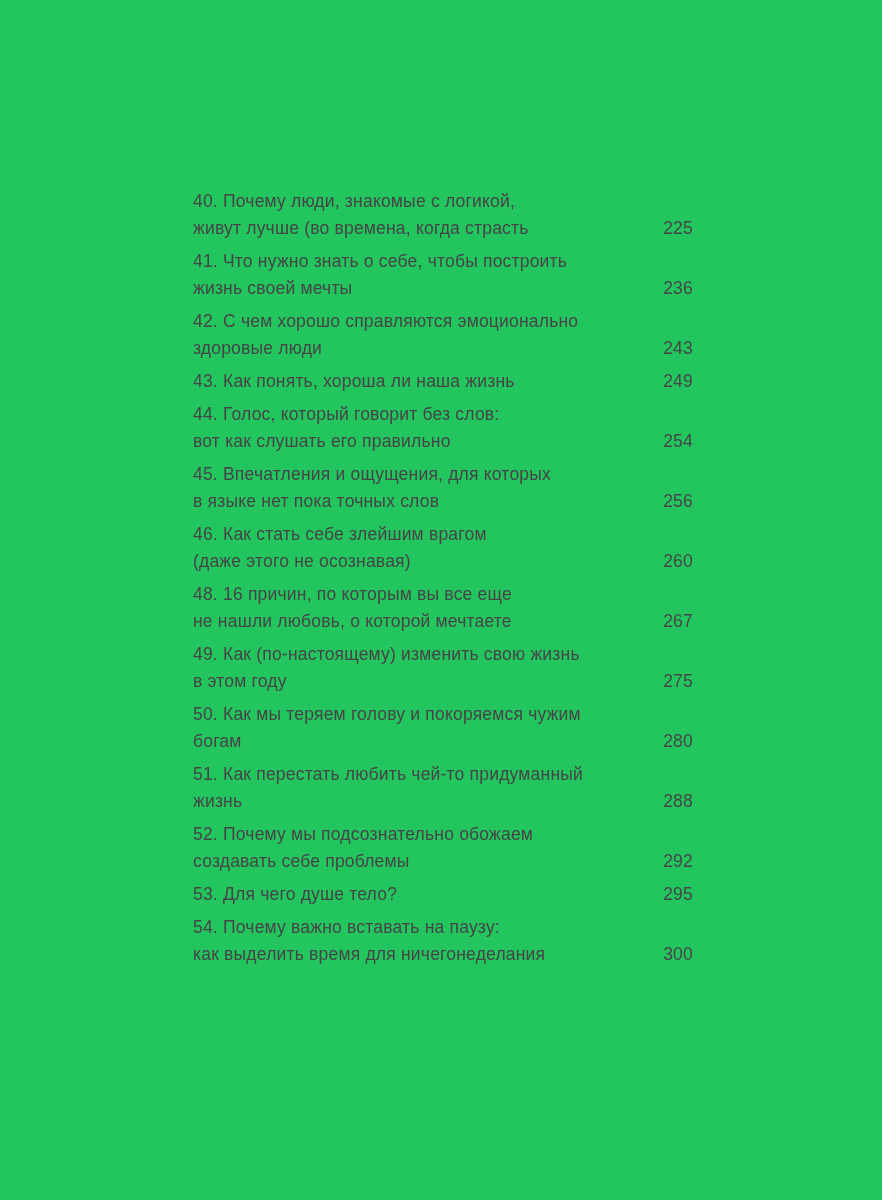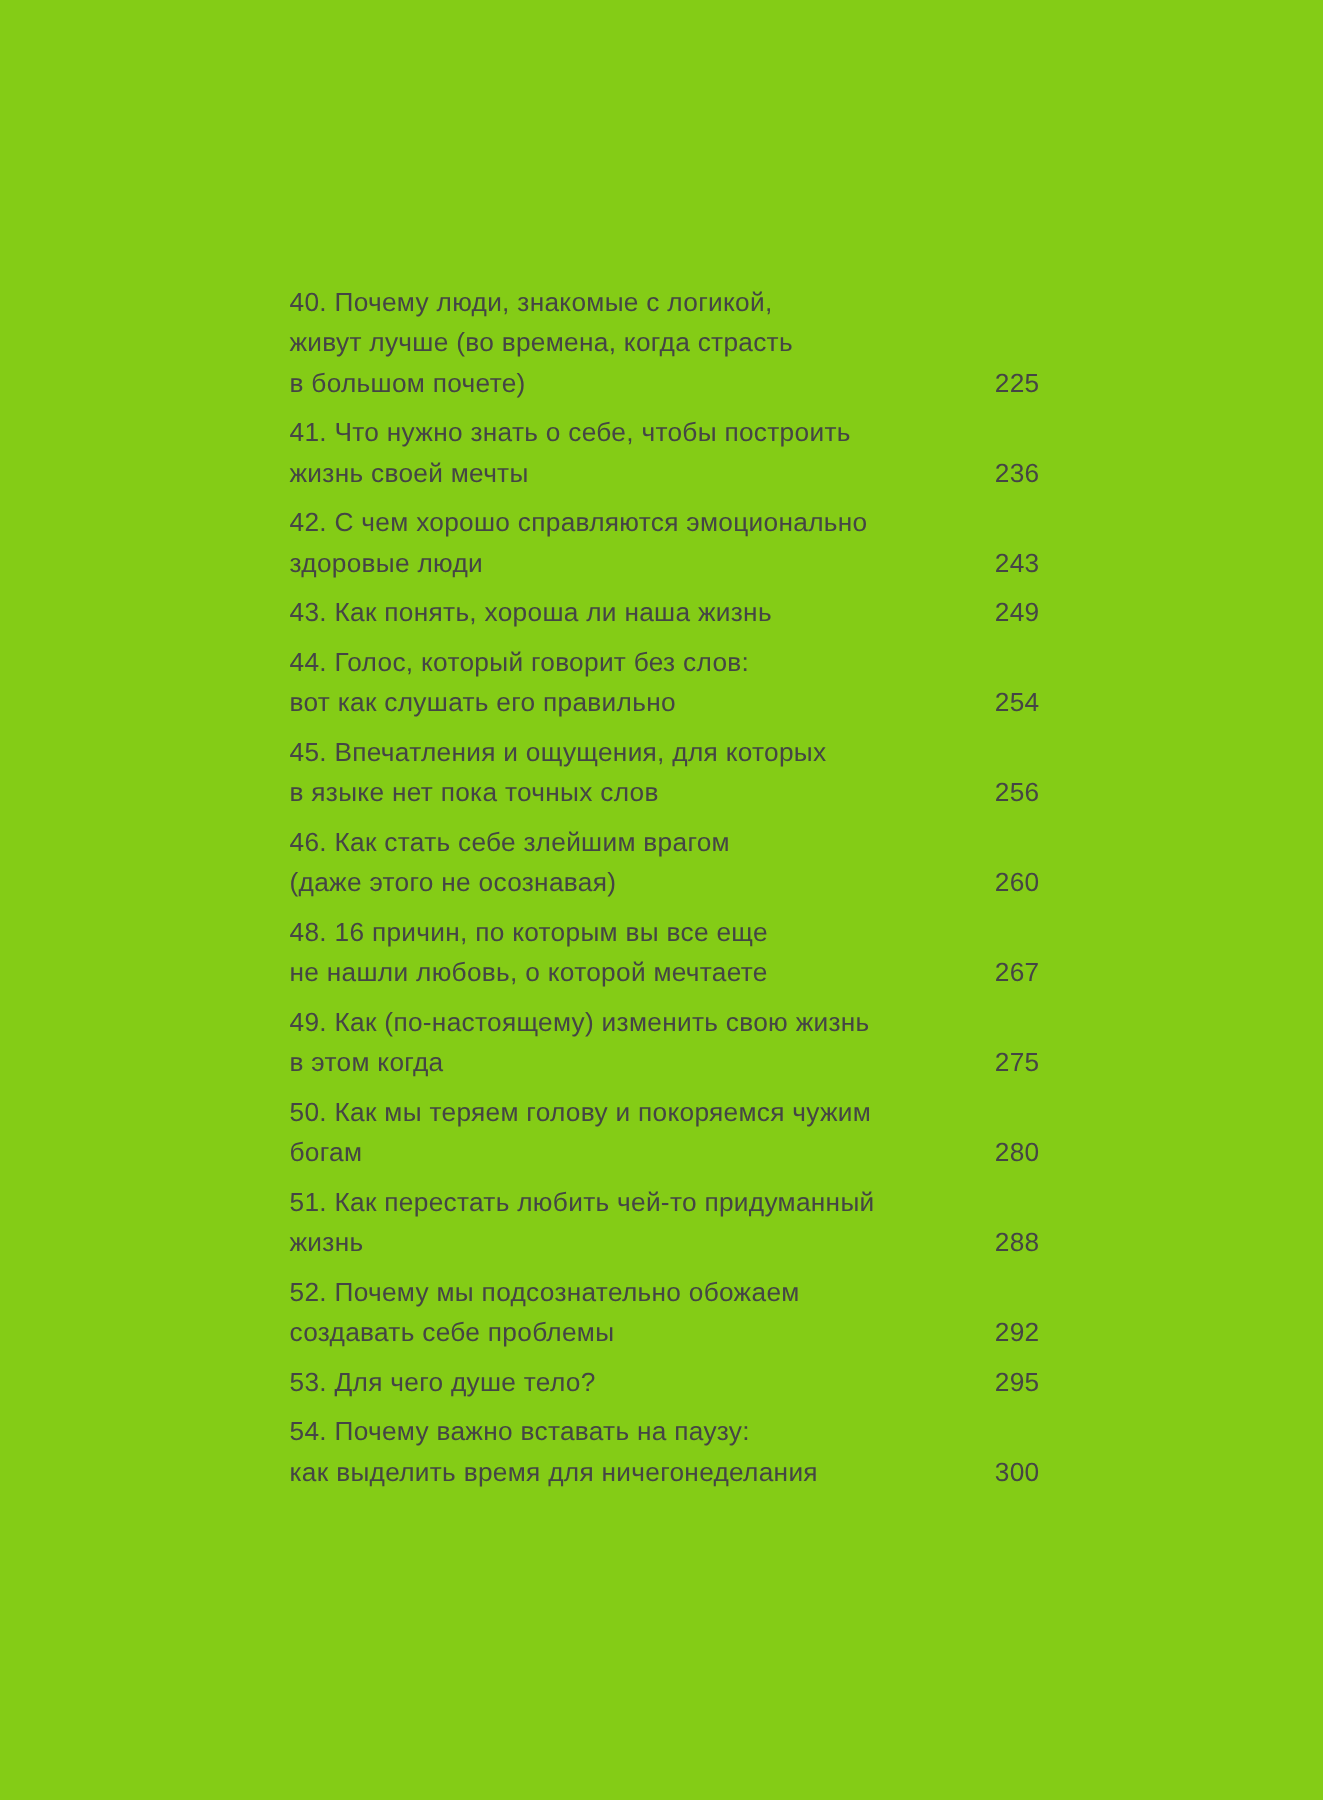--- a/index.html
+++ b/index.html
@@ -7,21 +7,21 @@
     padding: 0;
     background: #ffffff;
     width: 882px;
     height: 1200px;
     font-family: "Liberation Sans", "DejaVu Sans", sans-serif;
   }
   .page {
     position: relative;
     width: 882px;
     height: 1200px;
-    background: #84cc16;
+    background: #22c55e;
     overflow: hidden;
   }
   .toc {
     position: absolute;
     left: 193px;
     top: 188px;
     width: 500px;
   }
   .toc-entry {
     display: flex;
@@ -54,21 +54,20 @@
 </style>
 </head>
 <body>
 
 <div class="page">
   <div class="toc">
   <div class="toc-entry">
     <div class="toc-entry-text">
           <div class="toc-line">40. Почему люди, знакомые с логикой,</div>
           <div class="toc-line">живут лучше (во времена, когда страсть</div>
-          <div class="toc-line">в большом почете)</div>
         </div>
     <div class="toc-page-num">225</div>
   </div>
 
   <div class="toc-entry">
     <div class="toc-entry-text">
           <div class="toc-line">41. Что нужно знать о себе, чтобы построить</div>
           <div class="toc-line">жизнь своей мечты</div>
         </div>
     <div class="toc-page-num">236</div>
@@ -118,21 +117,21 @@
     <div class="toc-entry-text">
           <div class="toc-line">48. 16 причин, по которым вы все еще</div>
           <div class="toc-line">не нашли любовь, о которой мечтаете</div>
         </div>
     <div class="toc-page-num">267</div>
   </div>
 
   <div class="toc-entry">
     <div class="toc-entry-text">
           <div class="toc-line">49. Как (по-настоящему) изменить свою жизнь</div>
-          <div class="toc-line">в этом когда</div>
+          <div class="toc-line">в этом году</div>
         </div>
     <div class="toc-page-num">275</div>
   </div>
 
   <div class="toc-entry">
     <div class="toc-entry-text">
           <div class="toc-line">50. Как мы теряем голову и покоряемся чужим</div>
           <div class="toc-line">богам</div>
         </div>
     <div class="toc-page-num">280</div>

